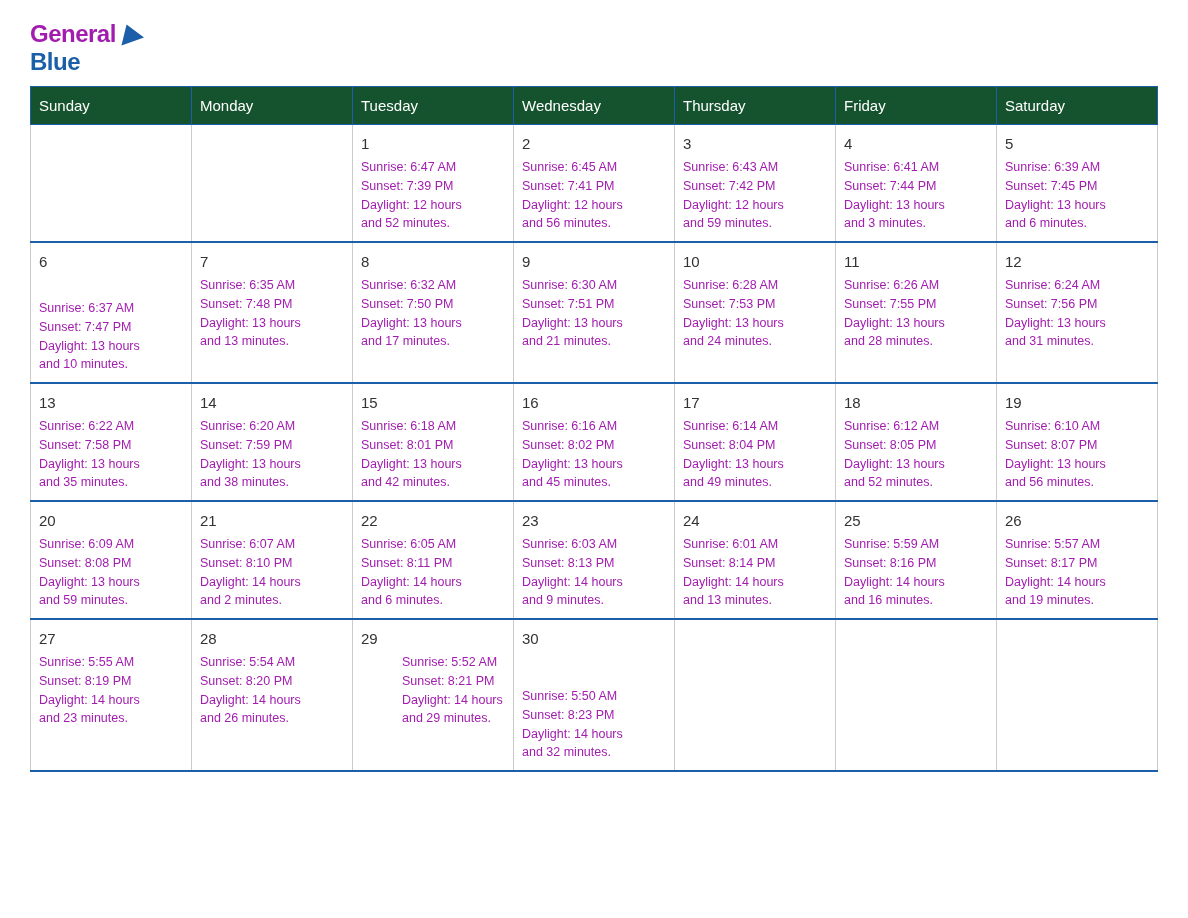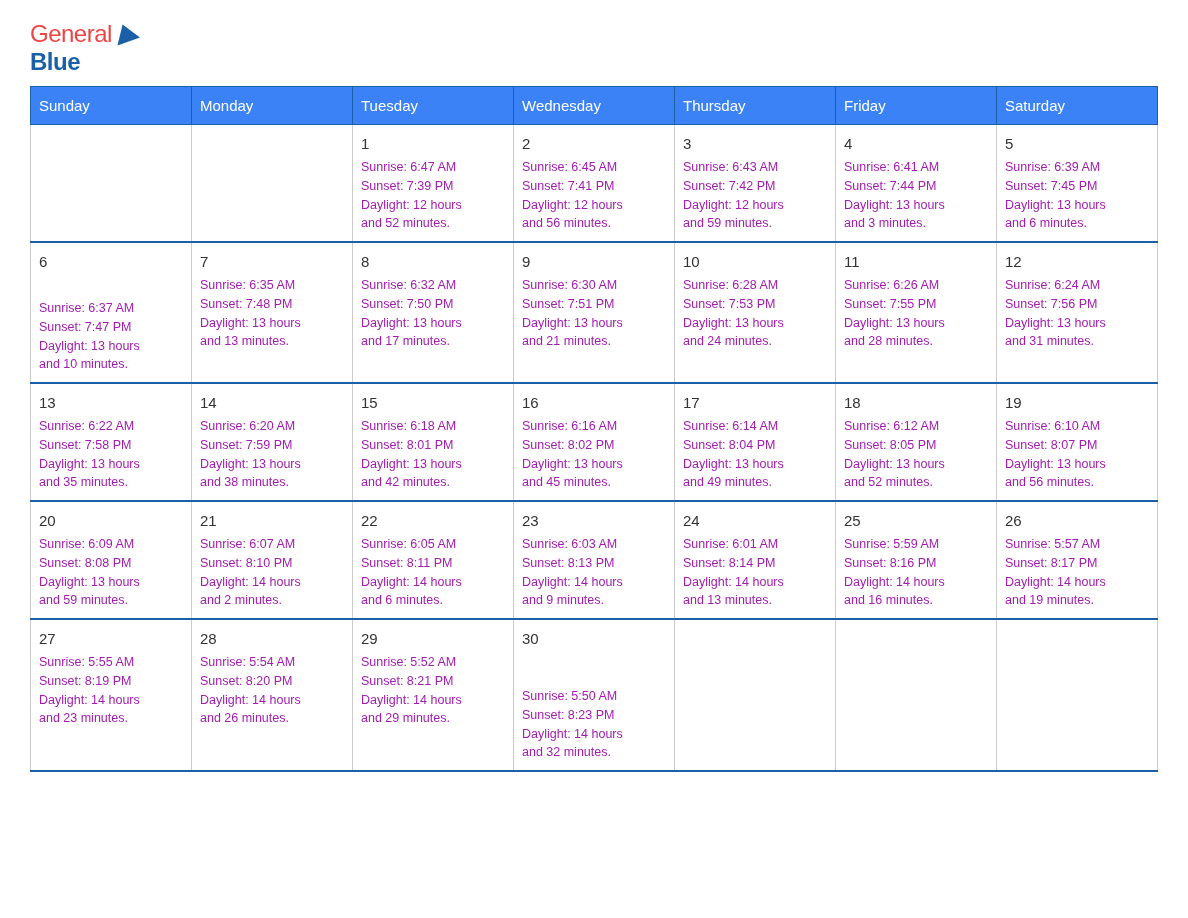--- a/index.html
+++ b/index.html
@@ -35,21 +35,21 @@
       font-weight: normal;
       color: #333;
       margin-top: 4px;
     }
     .calendar {
       width: 100%;
       border-collapse: collapse;
       margin-top: 10px;
     }
     .calendar thead tr {
-      background-color: #3b82f6;
+      background-color: #14532d;
       color: white;
       border-radius: 15px;
     }
     .calendar thead th {
       padding: 10px 8px;
       text-align: left;
       font-size: 15px;
       font-weight: normal;
       border: 1px solid #1a5fa8;
     }
@@ -84,22 +84,22 @@
       display: flex;
       flex-direction: column;
       align-items: flex-start;
     }
     .logo-line1 {
       display: flex;
       align-items: center;
     }
     .logo-general {
       font-size: 24px;
-      font-weight: normal;
-      color: #ef4444;
+      font-weight: bold;
+      color: #a21caf;
       letter-spacing: -0.5px;
     }
     .logo-blue {
       font-size: 24px;
       font-weight: bold;
       color: #1a5fa8;
       letter-spacing: -0.5px;
     }
   </style>
 </head>
@@ -338,21 +338,21 @@
         </td>
         <td>
           <span class="day-number">28</span>
           <div class="day-info" style="white-space: pre-line;">Sunrise: 5:54 AM
 Sunset: 8:20 PM
 Daylight: 14 hours
 and 26 minutes.</div>
         </td>
         <td>
           <span class="day-number">29</span>
-          <div class="day-info" style="white-space: pre-line;">Sunrise: 5:52 AM
+          <div class="day-info" style="white-space: pre-line; margin-left: 41px;">Sunrise: 5:52 AM
 Sunset: 8:21 PM
 Daylight: 14 hours
 and 29 minutes.</div>
         </td>
         <td>
           <span class="day-number">30</span>
           <div class="day-info" style="white-space: pre-line; margin-top: 38px;">Sunrise: 5:50 AM
 Sunset: 8:23 PM
 Daylight: 14 hours
 and 32 minutes.</div>

